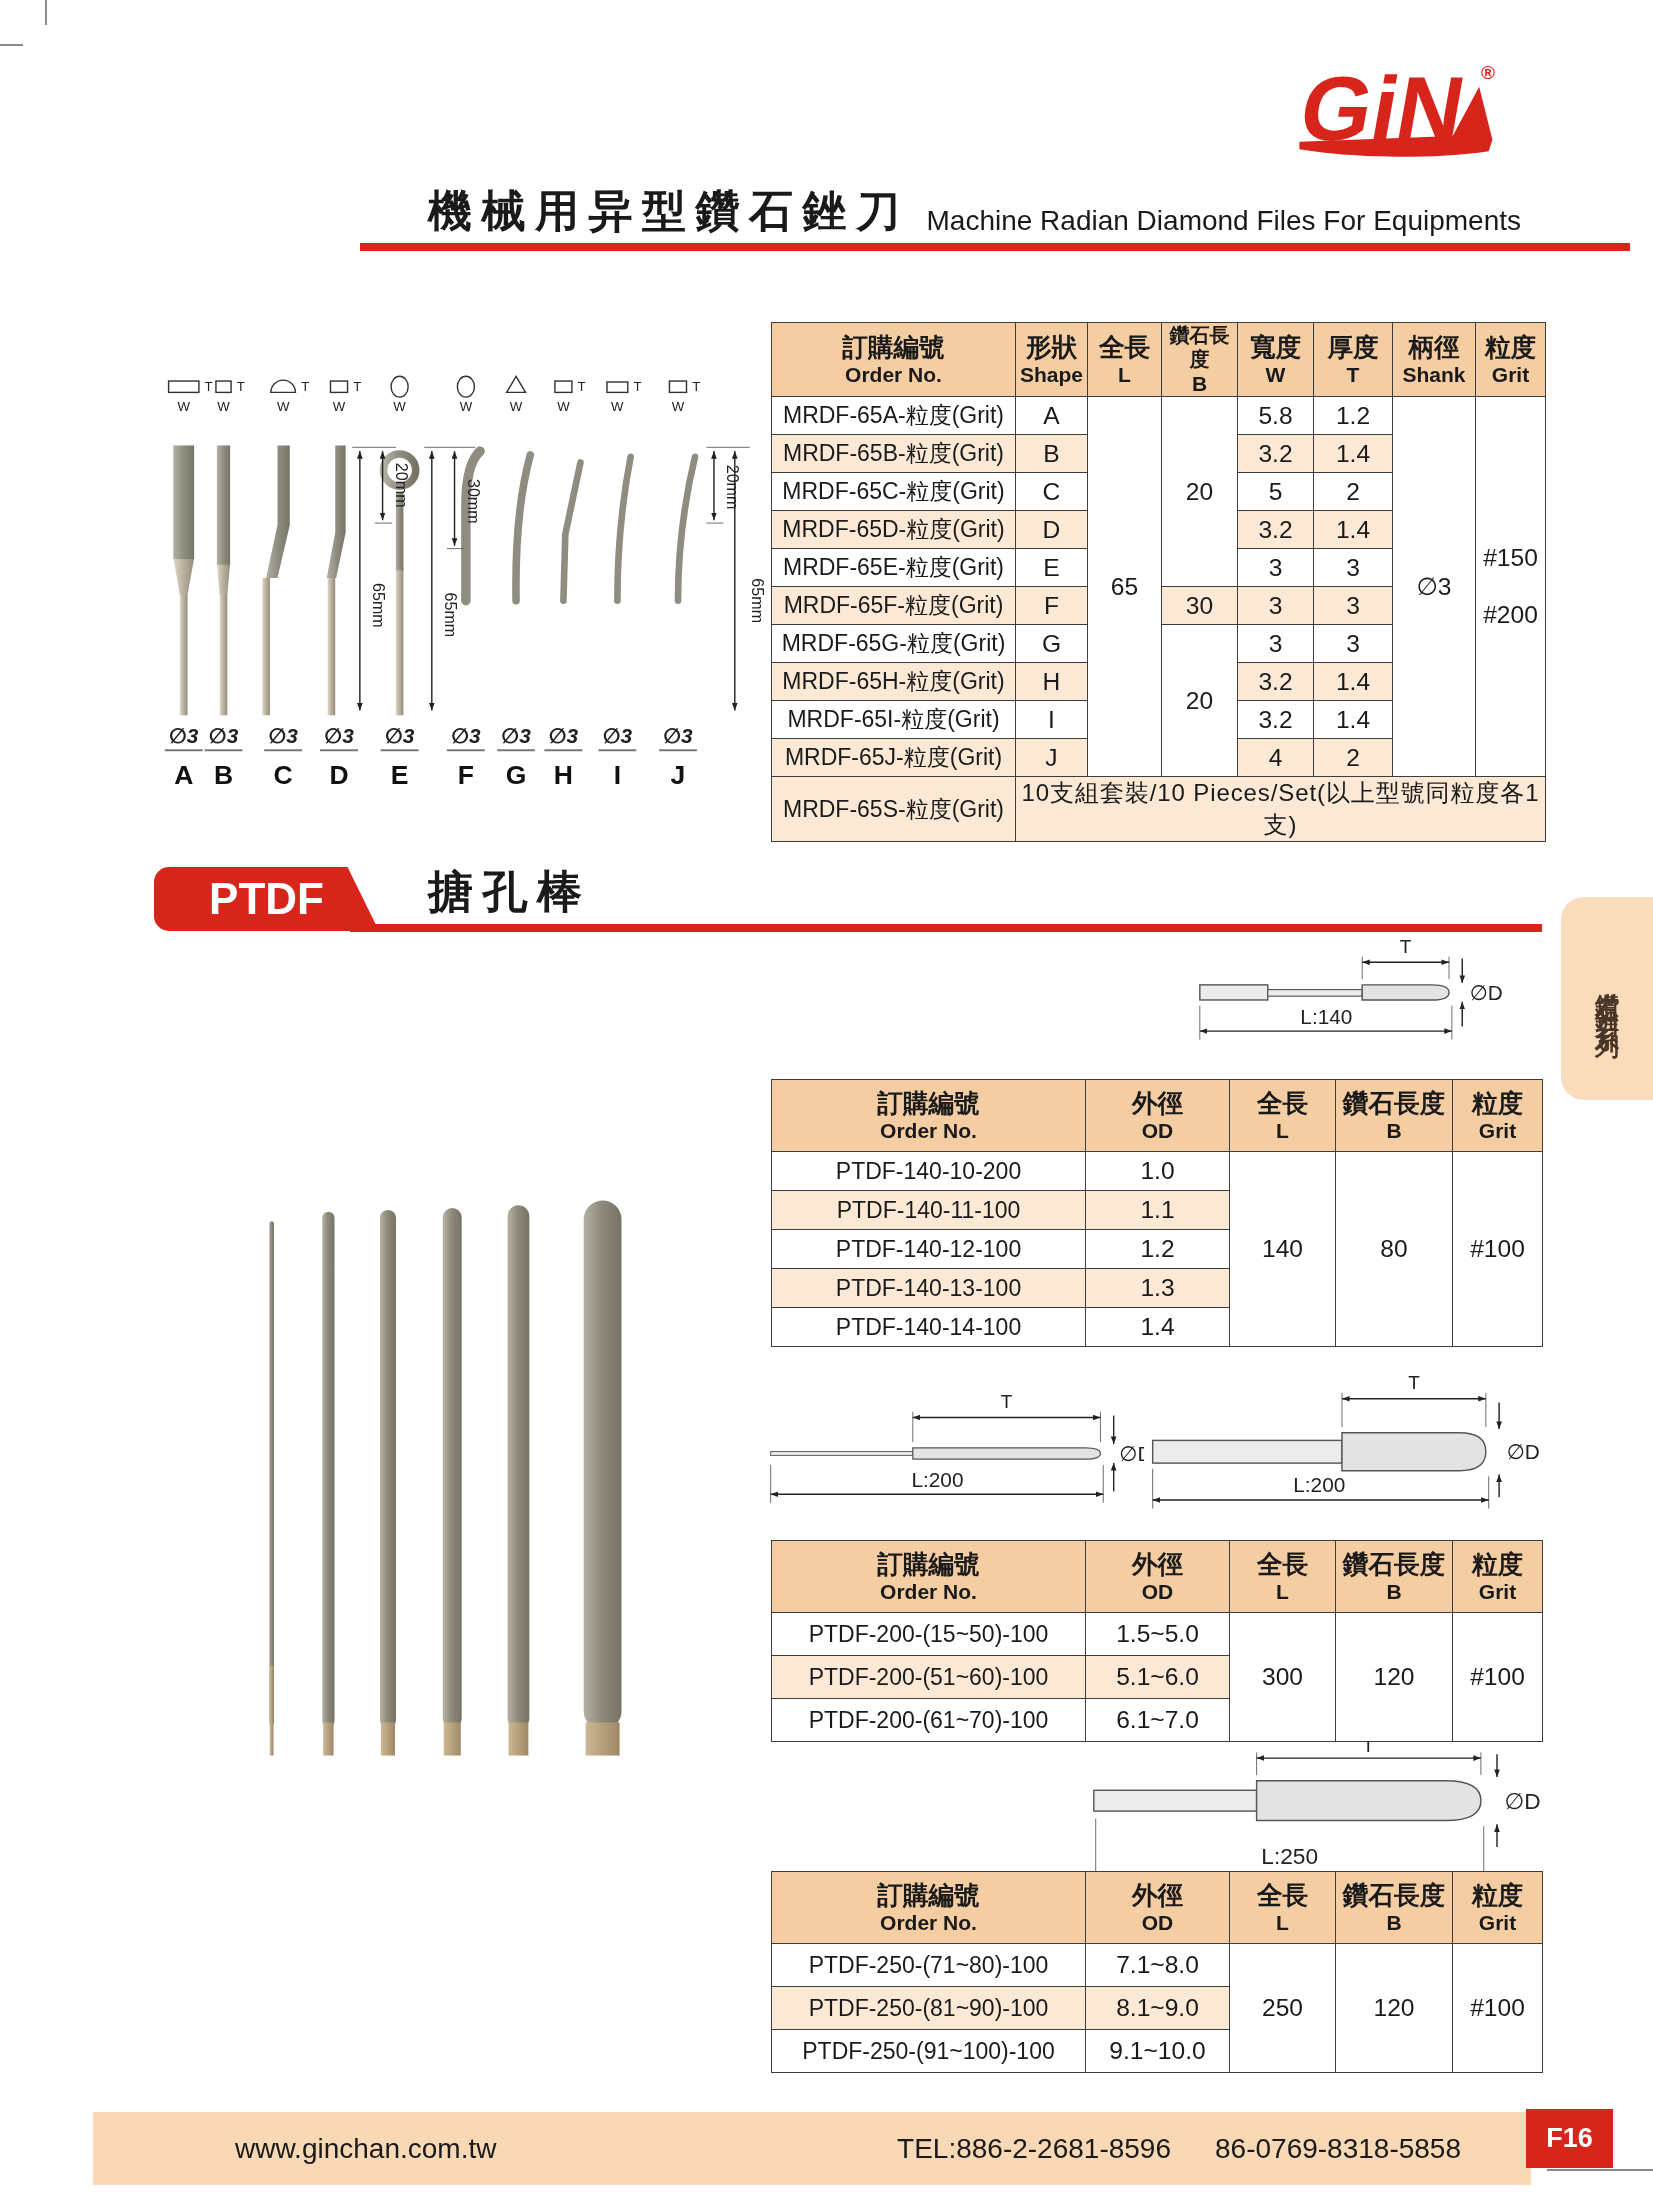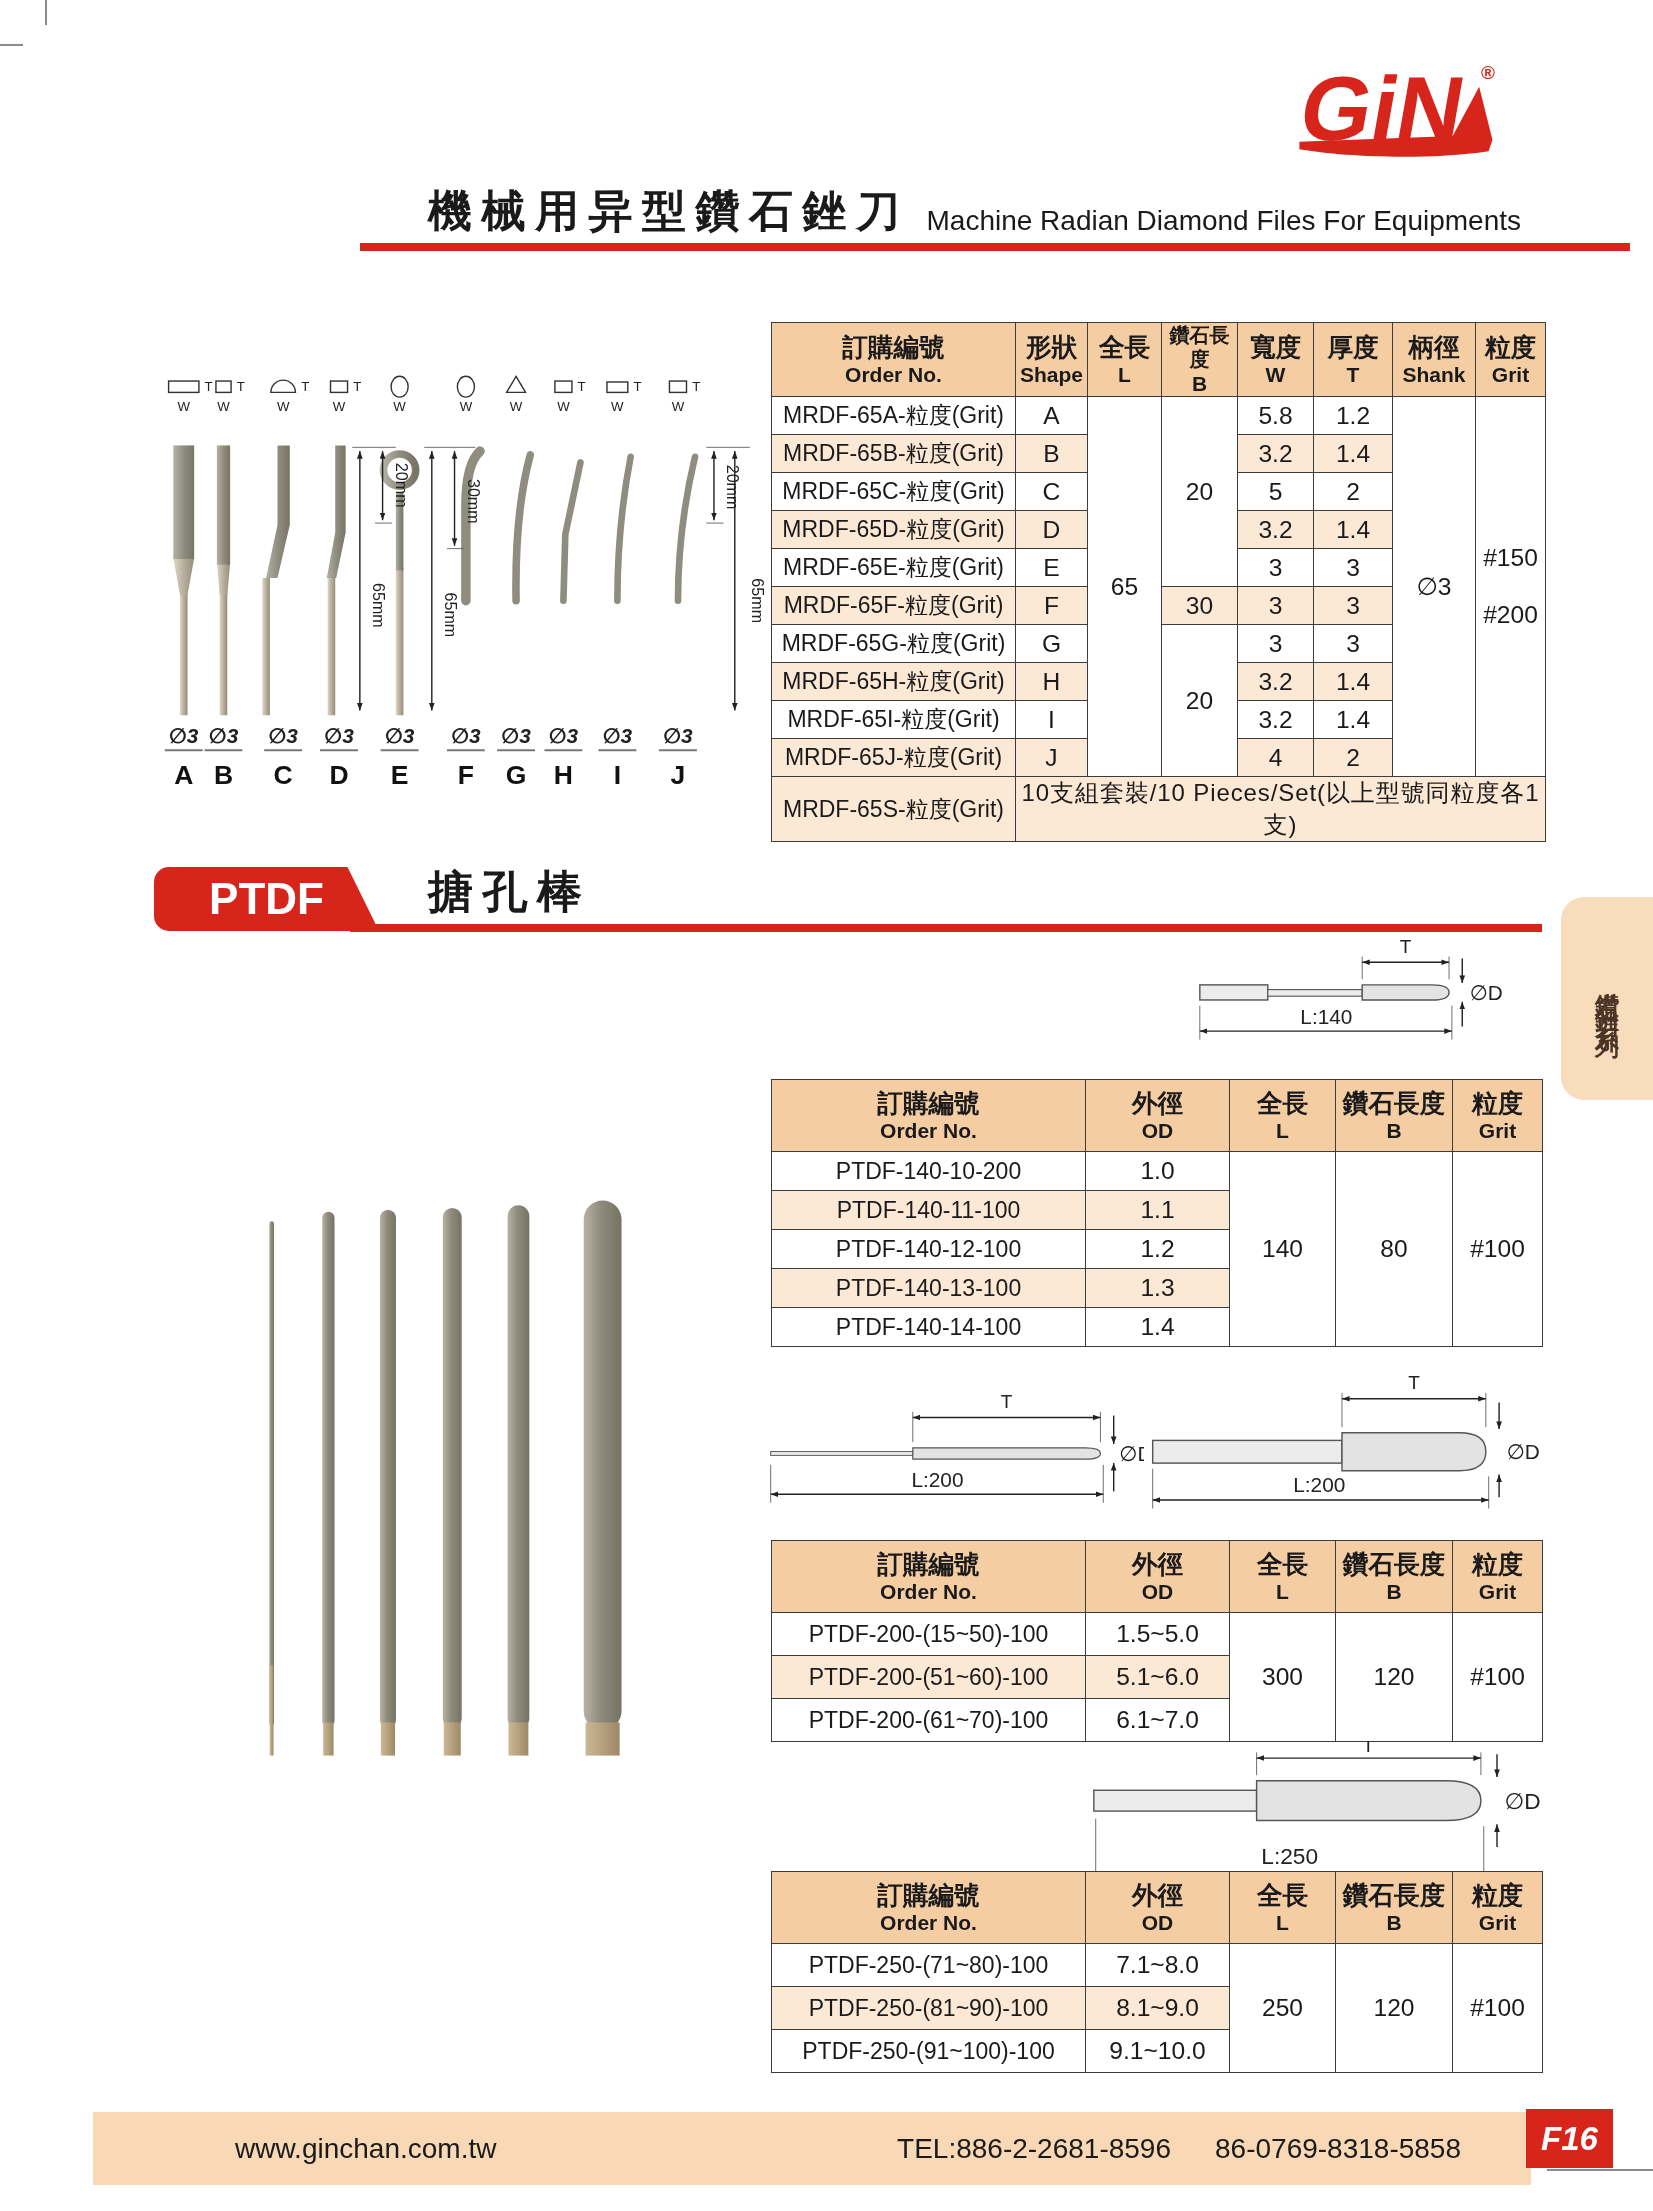--- a/index.html
+++ b/index.html
@@ -29,21 +29,21 @@
   .setdesc{font-size:24px;letter-spacing:0.9px;}
 
   
   .side-tab{background:#f8dcbc;border-radius:23px 0 0 23px;display:flex;align-items:center;justify-content:center;}
   .side-tab span{writing-mode:vertical-rl;font-size:24px;font-weight:600;letter-spacing:8.5px;color:#4a3526;}
 
   
   .footband{background:#f8d8b5;display:flex;align-items:center;}
   .footband .site{font-size:28px;margin-left:142px;}
   .footband .tels{margin-left:auto;margin-right:70px;display:flex;gap:44px;font-size:28px;}
-  .f16{background:#d8251c;color:#fff;font-weight:bold;font-style:italic;font-size:33px;display:flex;align-items:center;justify-content:center;}
+  .f16{background:#d8251c;color:#fff;font-weight:bold;font-size:27px;display:flex;align-items:center;justify-content:center;}
 
   .cropline{background:#8a8a8a;}
   svg text{font-family:"Liberation Sans","DejaVu Sans",sans-serif;}
 </style>
 </head>
 <body>
 
 <div class="page">
 
   <div class="abs cropline" style="left:45px;top:0;width:1.9px;height:24.6px"></div>

